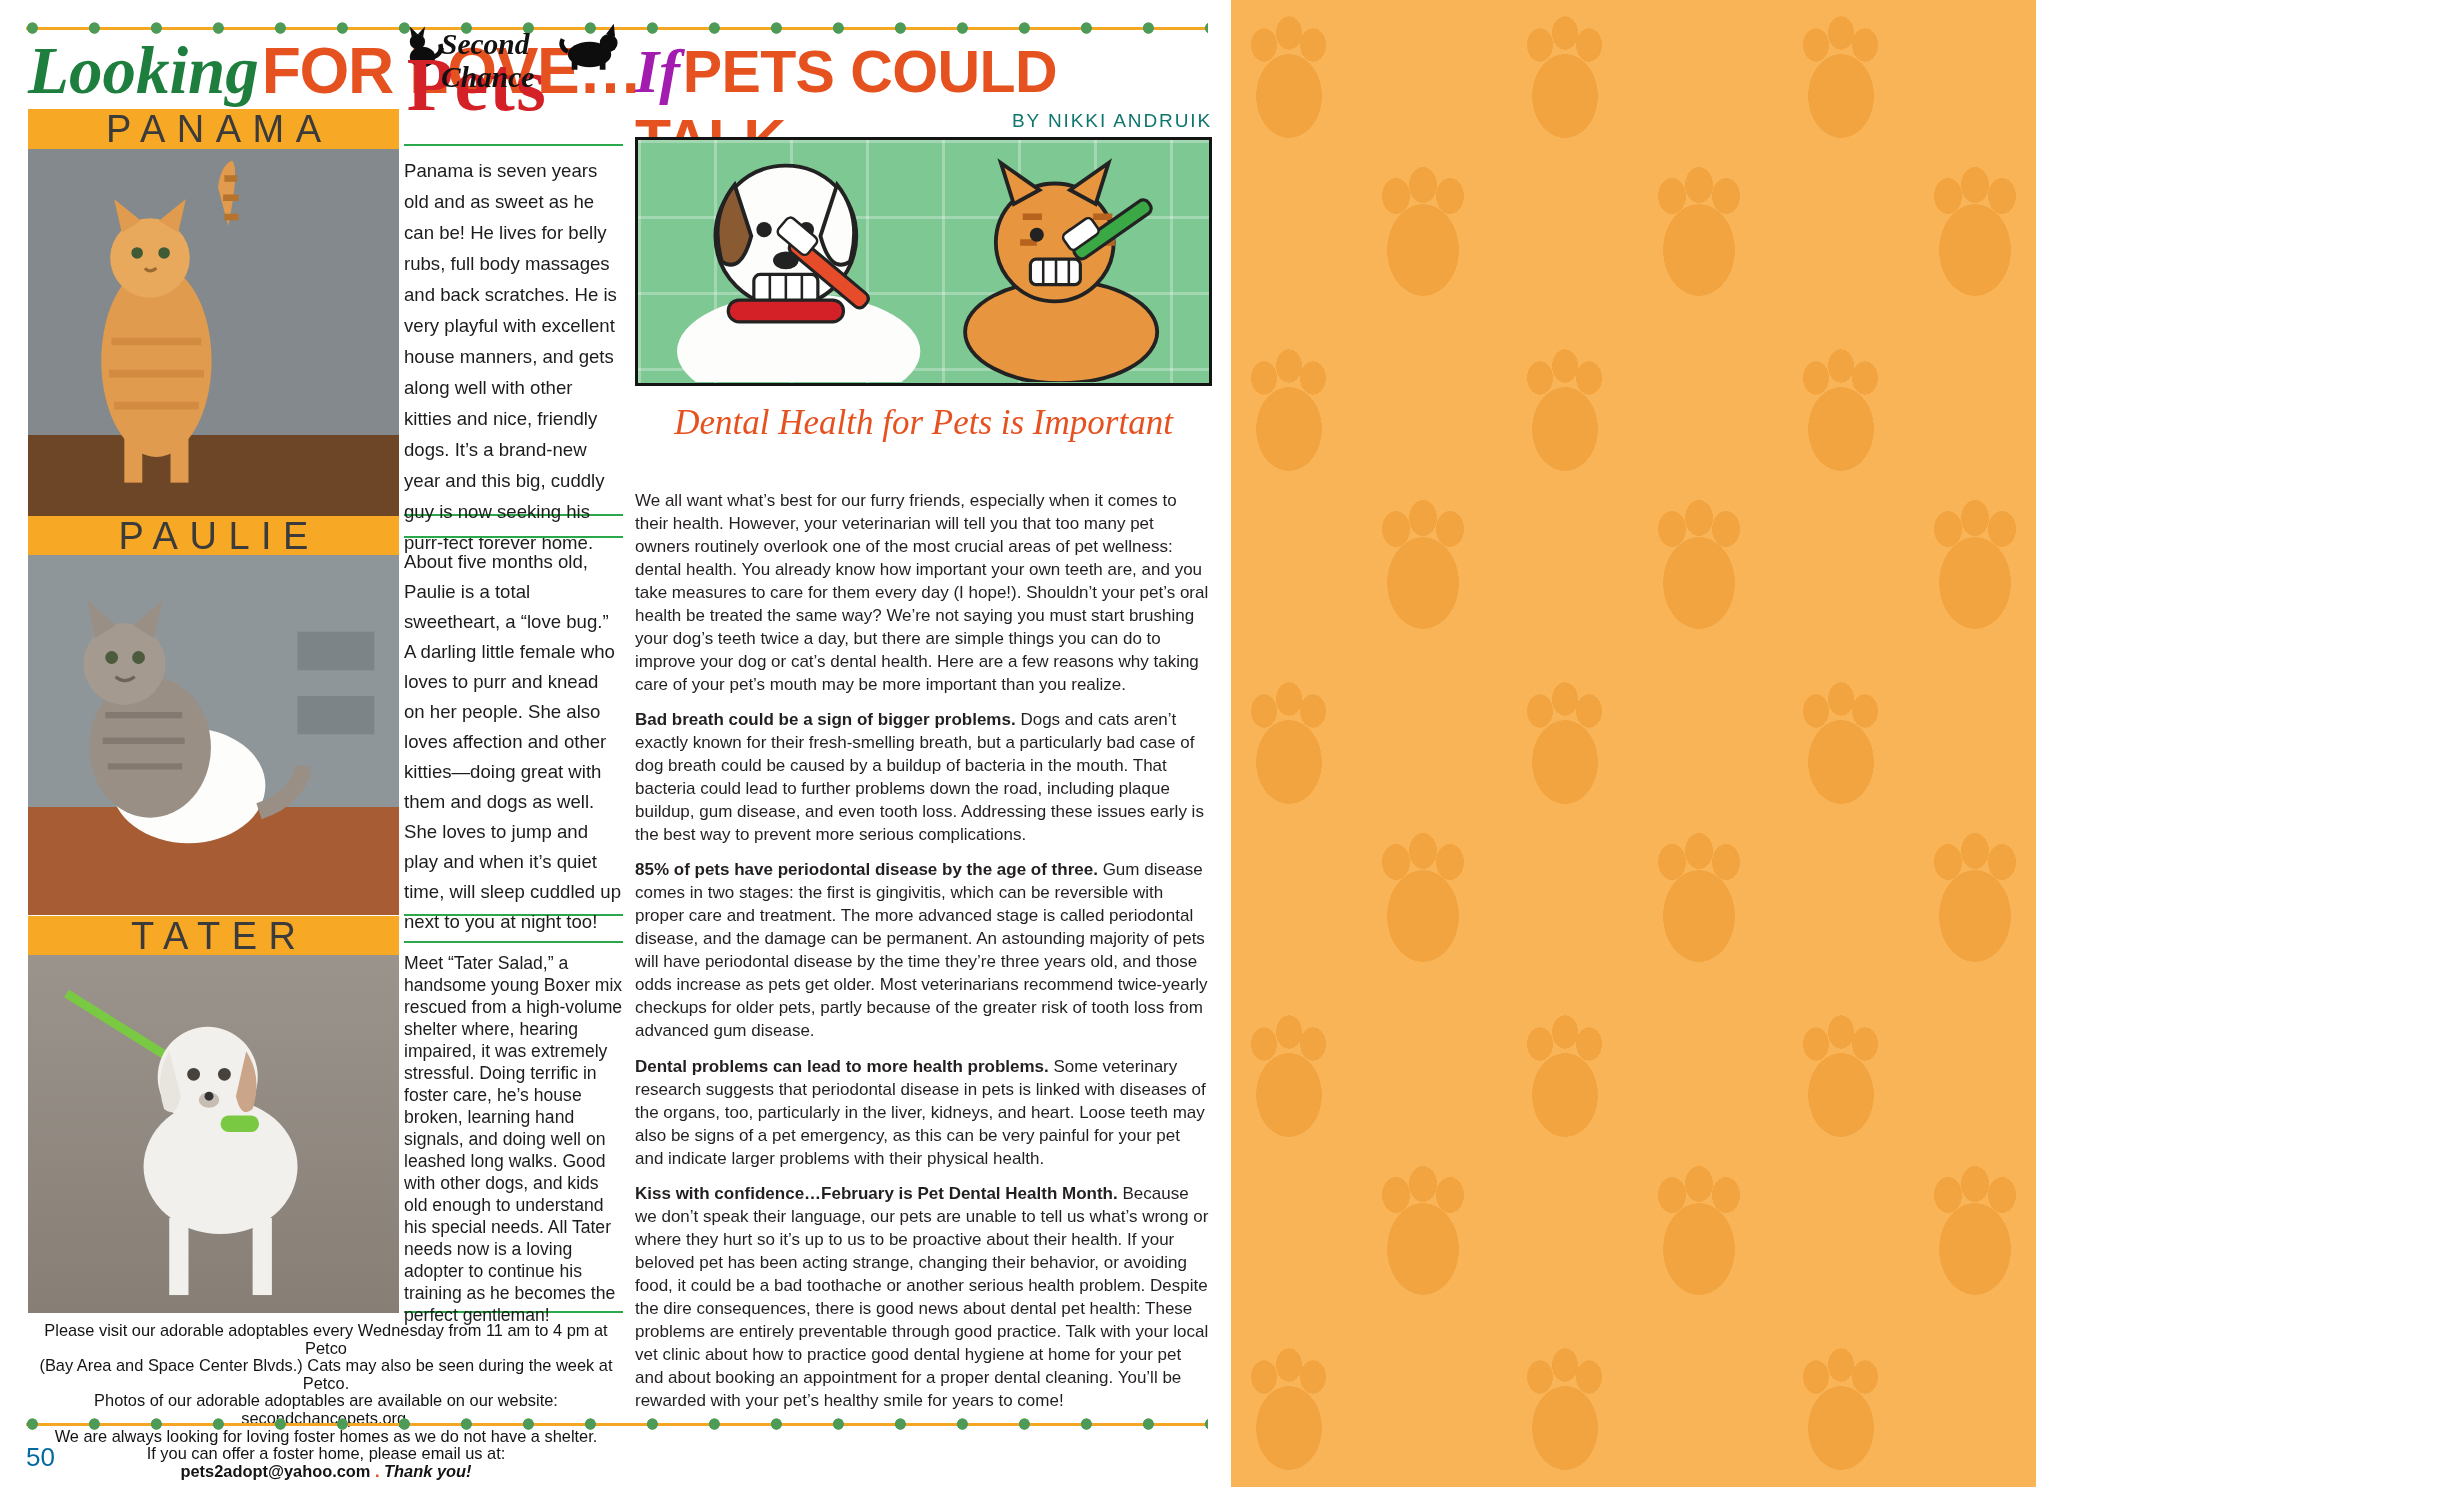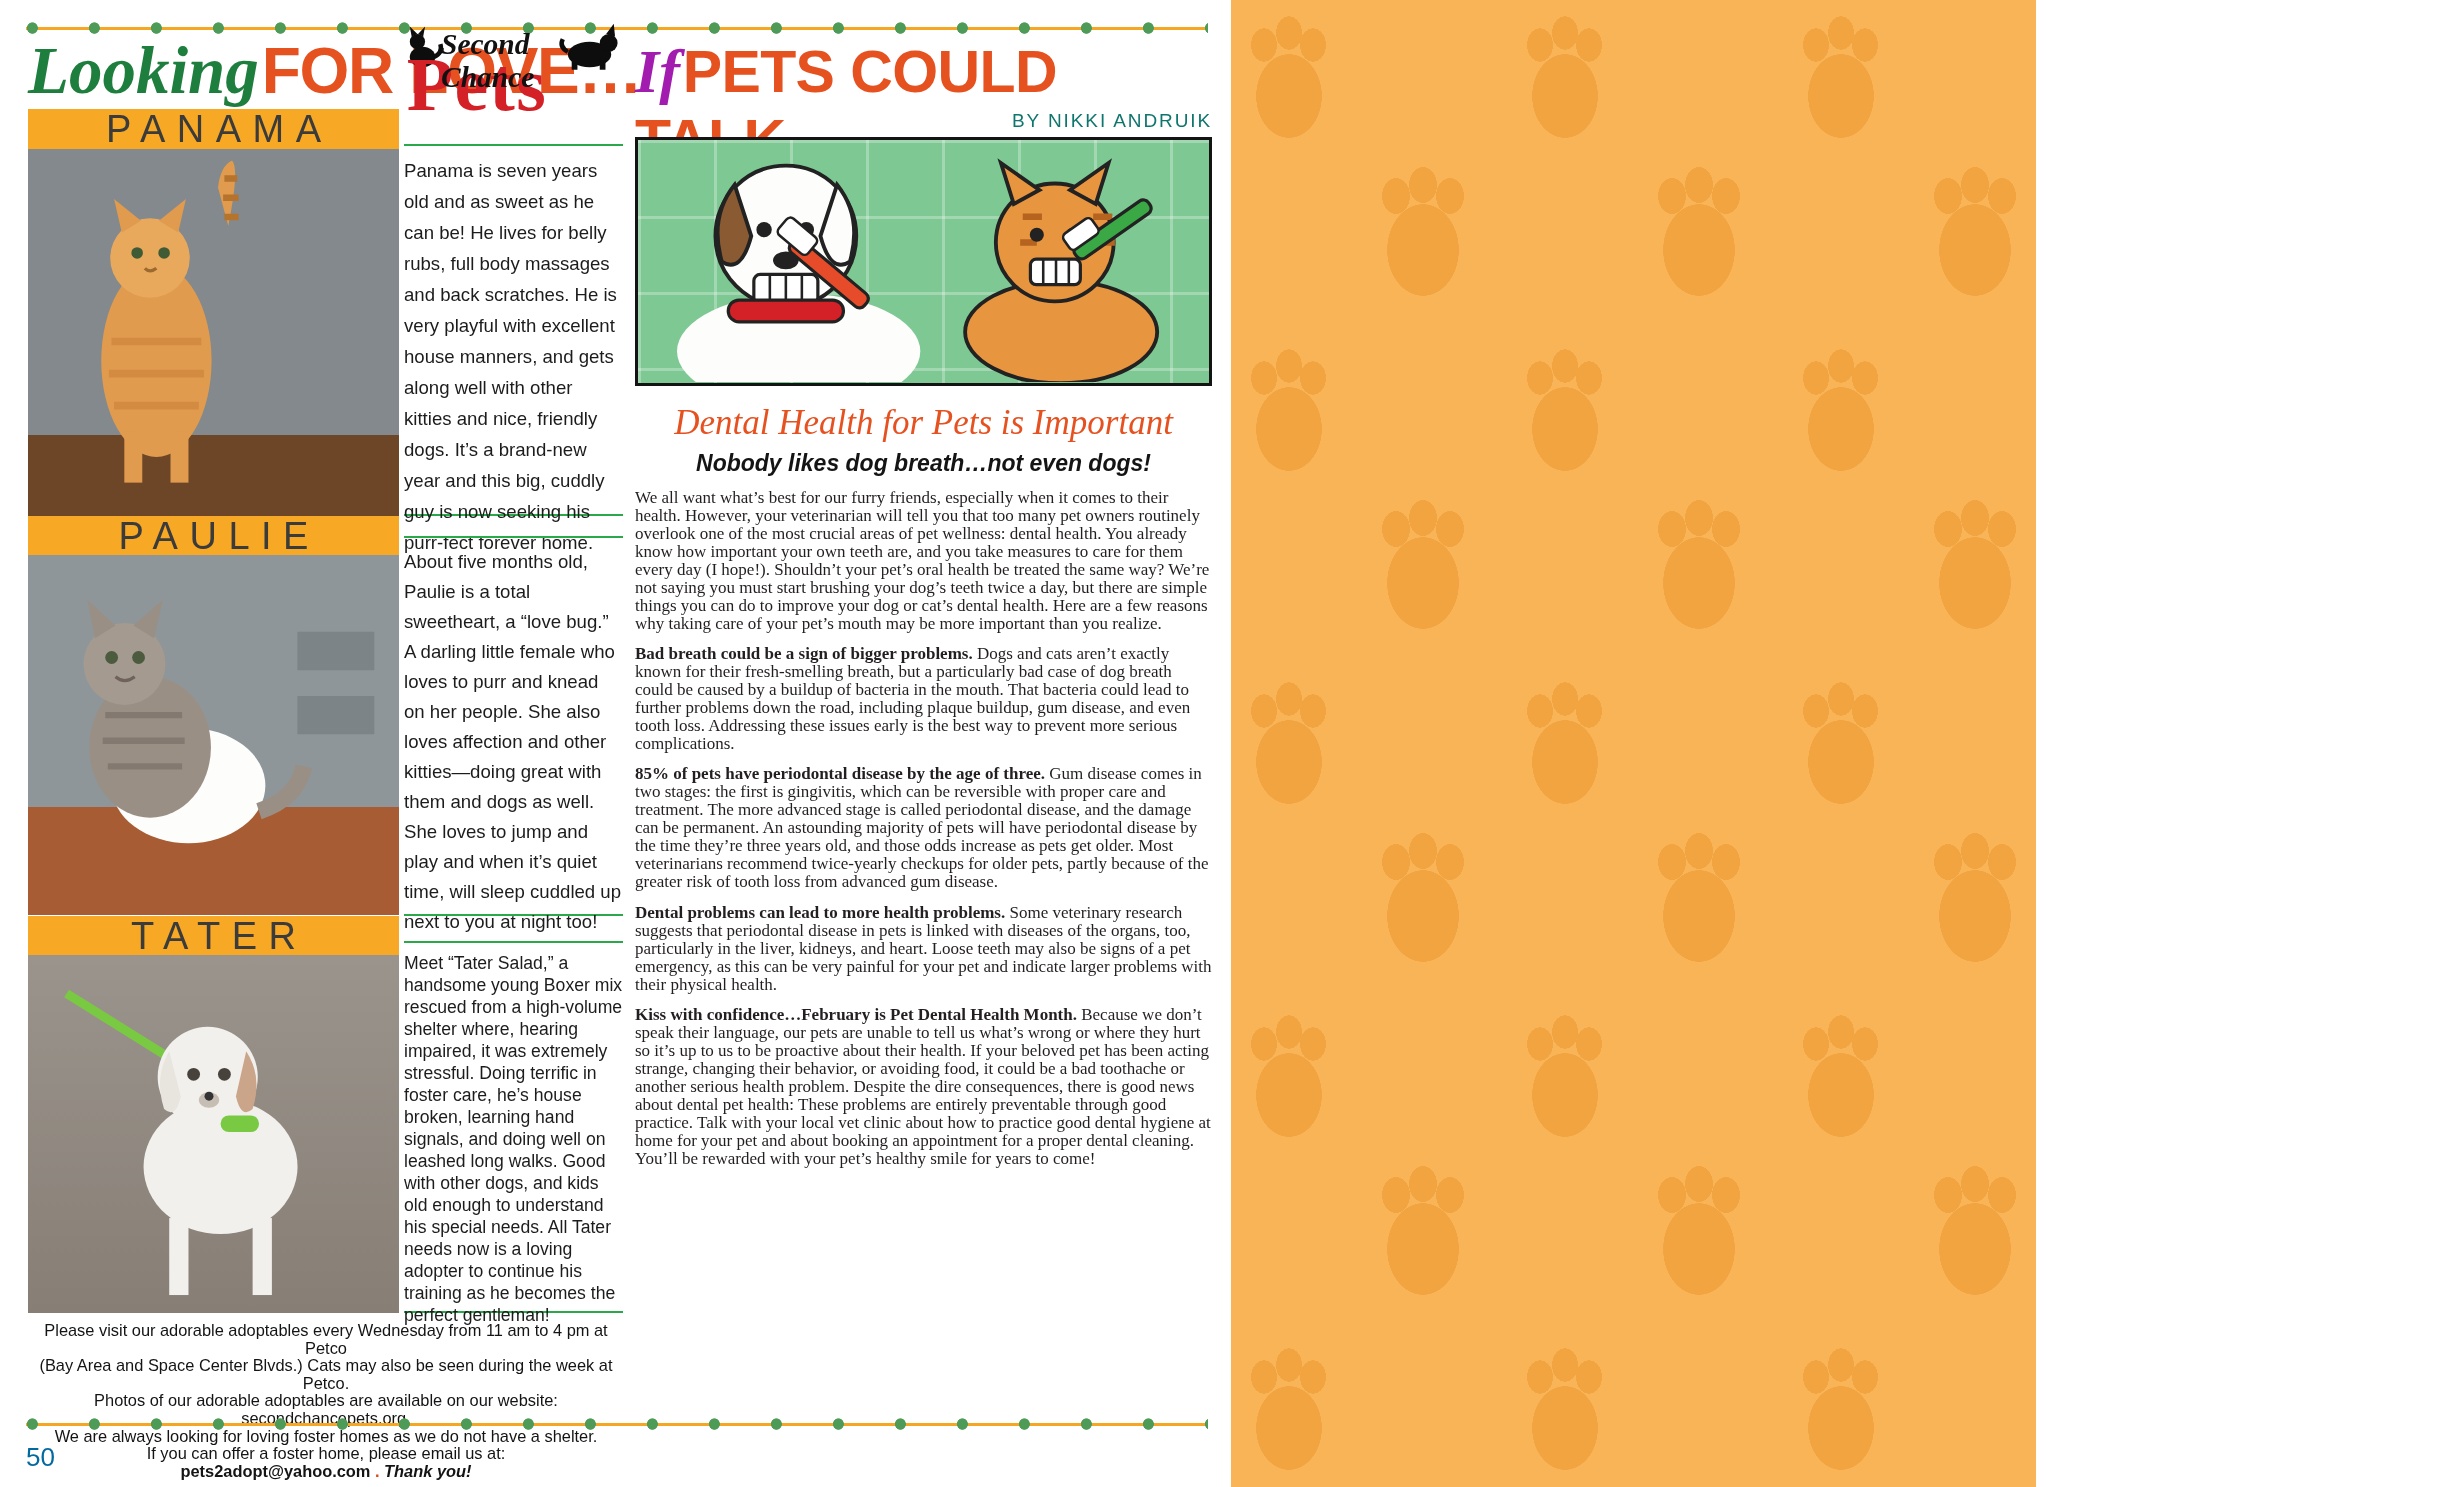--- a/index.html
+++ b/index.html
@@ -18,21 +18,21 @@
   .name-banner{left:28px;width:371px;height:40px;background:#f7a824;display:flex;align-items:center;justify-content:center;font-size:38px;font-weight:400;color:#3b3b3b;letter-spacing:11.5px;padding-left:11.5px;box-sizing:border-box;}
   .photo{left:28px;width:371px;overflow:hidden;}
   .petdesc{left:404px;width:219px;border-top:2.6px solid #2ba84a;border-bottom:2.6px solid #2ba84a;box-sizing:border-box;padding-top:9px;font-size:18.6px;color:#1c1c1c;}
   #art-col{left:635px;top:36px;width:577px;}
   .art-title-if{font-family:"Liberation Serif",serif;font-style:italic;font-weight:700;font-size:62px;color:#a21caf;}
   .art-title-caps{font-weight:700;font-size:59px;color:#e65120;letter-spacing:-0.6px;}
   #byline{left:635px;top:110px;width:577px;text-align:right;font-size:19px;letter-spacing:1.9px;color:#0f766e;}
   #illus{left:635px;top:137px;width:577px;height:249px;border:3.2px solid #141414;box-sizing:border-box;background:#7ec894;background-image:linear-gradient(rgba(255,255,255,.28) 2.6px,rgba(0,0,0,0) 2.6px),linear-gradient(90deg,rgba(255,255,255,.28) 2.6px,rgba(0,0,0,0) 2.6px);background-size:76px 76px;}
   #art-sub{left:635px;top:403px;width:577px;text-align:center;font-family:"Liberation Serif",serif;font-style:italic;font-size:35px;color:#e65120;}
   #art-tag{left:635px;top:450px;width:577px;text-align:center;font-weight:700;font-style:italic;font-size:23px;color:#141414;}
-  #art-body{left:635px;top:489px;width:577px;font-size:17px;line-height:18px;font-family:Liberation Serif, serif;}
+  #art-body{left:635px;top:489px;width:577px;font-size:17px;line-height:23px;}
   #art-body p{margin:0 0 12.2px 0;}
   .lead{font-weight:700;}
   #visit-note{left:28px;top:1322px;width:596px;text-align:center;font-size:16.4px;line-height:17.6px;color:#141414;}
   .email{font-weight:700;}
   .reddot{color:#e0441c;font-weight:700;}
   .thanks{font-weight:700;font-style:italic;}
   #l-dot-bottom{left:26px;top:1418px;width:1182px;}
   #page-50{left:26px;top:1442px;font-size:26px;color:#0369a1;}
   #l-footer{left:635px;top:1442px;width:576px;text-align:right;font-family:"Liberation Serif",serif;font-size:24px;color:#111;}
   #l-footer .mag{color:#2e7d32;font-size:28px;letter-spacing:0.6px;}
@@ -167,21 +167,20 @@
         <circle cx="622" cy="148" r="11" fill="#222"></circle>
           <circle cx="678" cy="148" r="11" fill="#222"></circle>
         <rect x="612" y="186" width="78" height="40" rx="9" fill="#fff" stroke="#222" stroke-width="5"></rect>
         <path d="M632 186 v40 M652 186 v40 M672 186 v40" stroke="#222" stroke-width="4"></path>
         <rect x="676" y="170" width="140" height="24" rx="10" transform="rotate(-35 676 170)" fill="#39a845" stroke="#222" stroke-width="5"></rect>
         <rect x="660" y="150" width="54" height="30" rx="8" transform="rotate(-35 660 150)" fill="#fff" stroke="#222" stroke-width="4"></rect>
       </svg>
     </div>
 
     <div id="art-sub" class="abs">Dental Health for Pets is Important</div>
-    <div id="art-tag" class="abs">Nobody likes dog breath…not even dogs!</div>
 
     <div id="art-body" class="abs">
       <p><span class="lead"></span><span>We all want what’s best for our furry friends, especially when it comes to their health. However, your veterinarian will tell you that too many pet owners routinely overlook one of the most crucial areas of pet wellness: dental health. You already know how important your own teeth are, and you take measures to care for them every day (I hope!). Shouldn’t your pet’s oral health be treated the same way? We’re not saying you must start brushing your dog’s teeth twice a day, but there are simple things you can do to improve your dog or cat’s dental health. Here are a few reasons why taking care of your pet’s mouth may be more important than you realize.</span></p>
       <p><span class="lead">Bad breath could be a sign of bigger problems.</span><span> Dogs and cats aren’t exactly known for their fresh-smelling breath, but a particularly bad case of dog breath could be caused by a buildup of bacteria in the mouth. That bacteria could lead to further problems down the road, including plaque buildup, gum disease, and even tooth loss. Addressing these issues early is the best way to prevent more serious complications.</span></p>
       <p><span class="lead">85% of pets have periodontal disease by the age of three.</span><span> Gum disease comes in two stages: the first is gingivitis, which can be reversible with proper care and treatment. The more advanced stage is called periodontal disease, and the damage can be permanent. An astounding majority of pets will have periodontal disease by the time they’re three years old, and those odds increase as pets get older. Most veterinarians recommend twice-yearly checkups for older pets, partly because of the greater risk of tooth loss from advanced gum disease.</span></p>
       <p><span class="lead">Dental problems can lead to more health problems.</span><span> Some veterinary research suggests that periodontal disease in pets is linked with diseases of the organs, too, particularly in the liver, kidneys, and heart. Loose teeth may also be signs of a pet emergency, as this can be very painful for your pet and indicate larger problems with their physical health.</span></p>
       <p><span class="lead">Kiss with confidence…February is Pet Dental Health Month.</span><span> Because we don’t speak their language, our pets are unable to tell us what’s wrong or where they hurt so it’s up to us to be proactive about their health. If your beloved pet has been acting strange, changing their behavior, or avoiding food, it could be a bad toothache or another serious health problem. Despite the dire consequences, there is good news about dental pet health: These problems are entirely preventable through good practice. Talk with your local vet clinic about how to practice good dental hygiene at home for your pet and about booking an appointment for a proper dental cleaning. You’ll be rewarded with your pet’s healthy smile for years to come!</span></p>
     </div>
 
     <div id="visit-note" class="abs">

